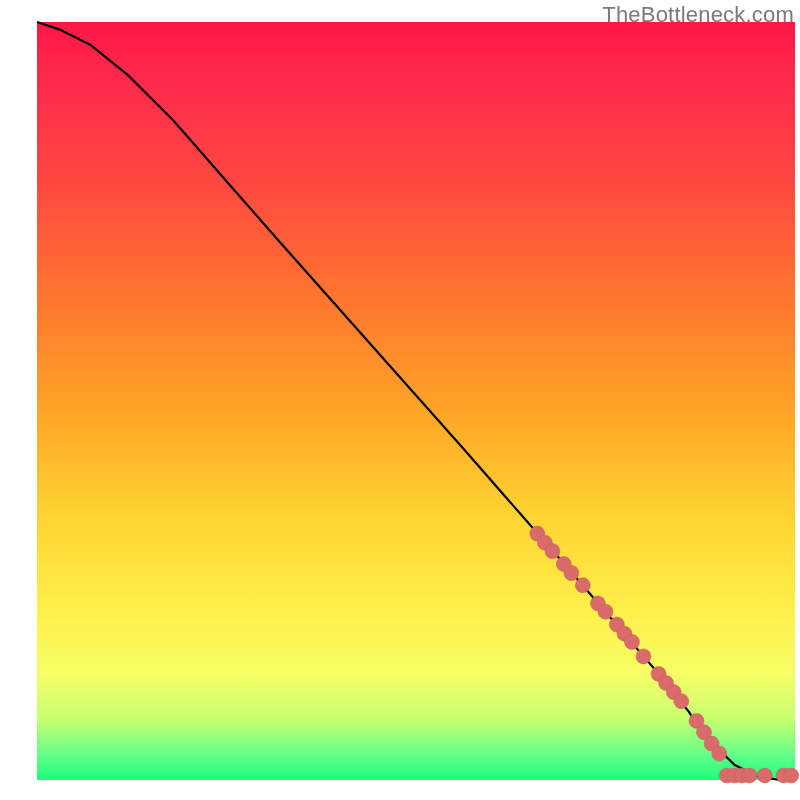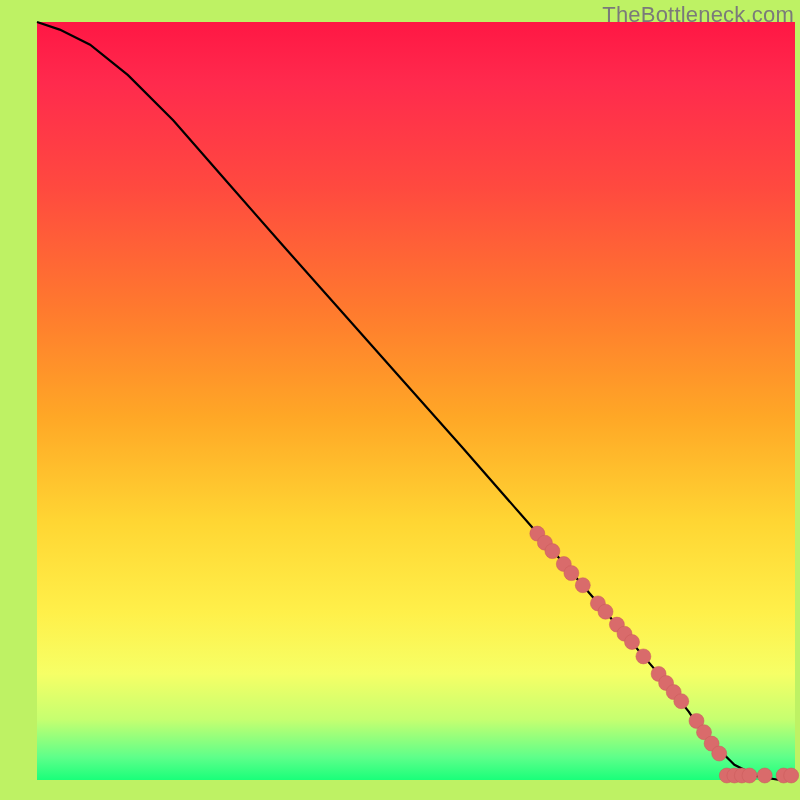--- a/index.html
+++ b/index.html
@@ -8,21 +8,21 @@
     width: 800px;
     height: 800px;
     background: #000;
     overflow: hidden;
     font-family: Arial, Helvetica, sans-serif;
   }
   .stage {
     position: relative;
     width: 800px;
     height: 800px;
-    background: #bef264;
+    background: #ffffff;
   }
   .plot {
     position: absolute;
     left: 37px;
     top: 22px;
     width: 758px;
     height: 758px;
     
     background: linear-gradient(
       to bottom,

